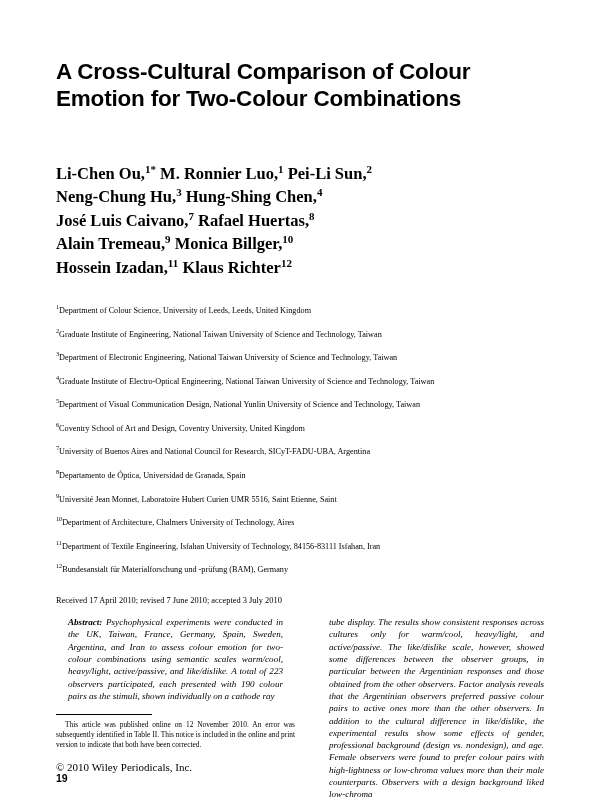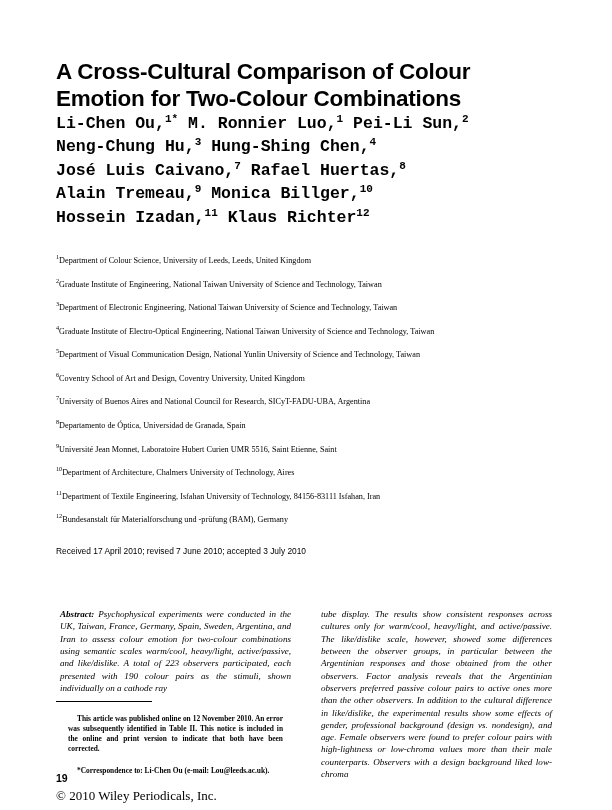--- a/index.html
+++ b/index.html
@@ -26,24 +26,25 @@
   .title {
     font-family: "Liberation Sans", sans-serif;
     font-weight: bold;
     font-size: 22.5px;
     line-height: 1.2;
     letter-spacing: -0.2px;
     margin: 0;
     padding-top: 6px;
   }
   .authors {
-    font-family: Liberation Mono, monospace;
+    font-family: Liberation Serif, serif;
     font-weight: bold;
     font-size: 16.5px;
     line-height: 1.42;
+    margin-top: 50px;
   }
   .authors sup {
     font-size: 11px;
     font-weight: bold;
     vertical-align: super;
     line-height: 0;
   }
   .affiliations {
     margin-top: 26px;
   }
@@ -52,21 +53,21 @@
     font-size: 8.2px;
     line-height: 1.35;
     margin-bottom: 12.5px;
   }
   .aff sup {
     font-size: 6.2px;
     vertical-align: super;
     line-height: 0;
   }
   .received {
-    font-family: Liberation Sans, sans-serif;
+    font-family: Liberation Serif, serif;
     font-size: 8.4px;
     margin-top: 21px;
   }
   .abstract-wrap {
     position: absolute;
     left: 56px;
     top: 604px;
     width: 500px;
   }
   .cols {
@@ -75,44 +76,44 @@
   }
   .col {
     width: 239px;
   }
   .abstract {
     font-family: "Liberation Serif", serif;
     font-style: italic;
     font-size: 9.1px;
     line-height: 1.355;
     text-align: justify;
-    margin: 4px;
+    margin: 12px;
   }
   .abstract b {
     font-style: italic;
     font-weight: bold;
   }
   .footnote-rule {
     width: 96px;
     height: 1px;
     background: #000;
     margin: 7px 0 5px 0;
   }
   .footnote {
     font-family: "Liberation Serif", serif;
     font-size: 7.4px;
     line-height: 1.34;
     text-align: justify;
-    margin: 12px;
-    font-weight: bold;
+    margin: 0;
   }
   .footnote .indent { display: inline-block; width: 9px; }
   .copyright {
     font-family: "Liberation Serif", serif;
-    font-size: 13px;
+    font-size: 11px;
+    margin-top: 11px;
   }
   .footer {
     position: absolute;
     left: 56px;
     right: 56px;
     bottom: 26px;
     display: flex;
     justify-content: space-between;
     align-items: baseline;
     font-family: "Liberation Sans", sans-serif;
@@ -151,21 +152,20 @@
   </div>
 
   <div class="received">Received 17 April 2010; revised 7 June 2010; accepted 3 July 2010</div>
 
   <div class="abstract-wrap">
     <div class="cols">
       <div class="col">
         <p class="abstract"><b>Abstract:</b><span> Psychophysical experiments were conducted in the UK, Taiwan, France, Germany, Spain, Sweden, Argentina, and Iran to assess colour emotion for two-colour combinations using semantic scales warm/cool, heavy/light, active/passive, and like/dislike. A total of 223 observers participated, each presented with 190 colour pairs as the stimuli, shown individually on a cathode ray</span></p>
         <div class="footnote-rule"></div>
         <p class="footnote"><span class="indent"></span><span>This article was published online on 12 November 2010. An error was subsequently identified in Table II. This notice is included in the online and print version to indicate that both have been corrected.</span></p>
-        <p class="footnote"><span class="indent"></span><span>*Correspondence to: Li-Chen Ou (e-mail: Lou@leeds.ac.uk).</span></p>
         <div class="copyright">© 2010 Wiley Periodicals, Inc.</div>
       </div>
       <div class="col">
         <p class="abstract">tube display. The results show consistent responses across cultures only for warm/cool, heavy/light, and active/passive. The like/dislike scale, however, showed some differences between the observer groups, in particular between the Argentinian responses and those obtained from the other observers. Factor analysis reveals that the Argentinian observers preferred passive colour pairs to active ones more than the other observers. In addition to the cultural difference in like/dislike, the experimental results show some effects of gender, professional background (design vs. nondesign), and age. Female observers were found to prefer colour pairs with high-lightness or low-chroma values more than their male counterparts. Observers with a design background liked low-chroma</p>
       </div>
     </div>
   </div>
 
   <div class="footer">
     <span>19</span>

